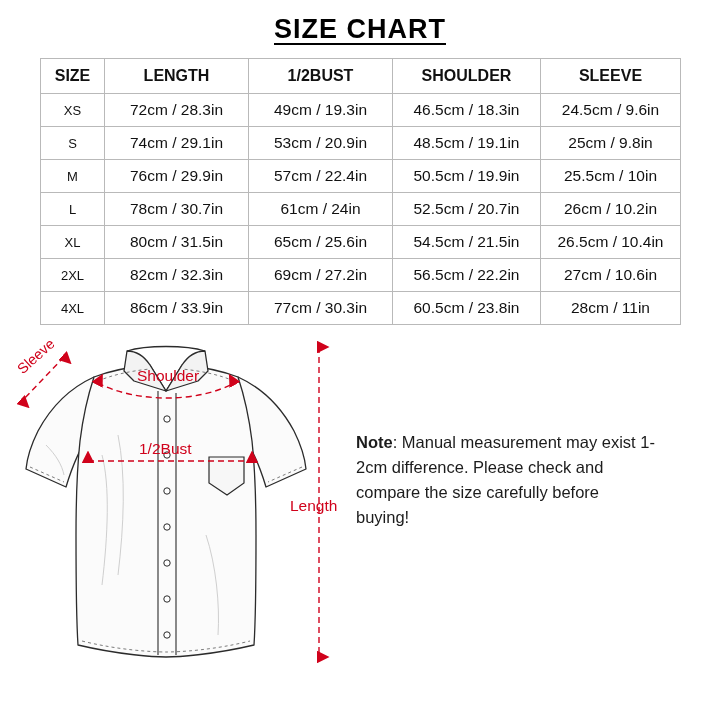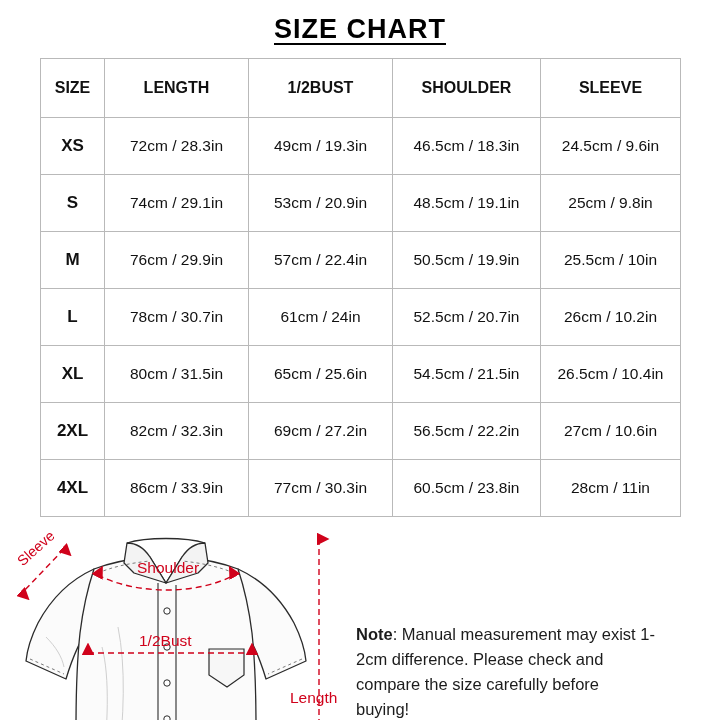--- a/index.html
+++ b/index.html
@@ -43,31 +43,31 @@
     border-collapse: collapse;
     table-layout: fixed;
   }
   table.size-chart th,
   table.size-chart td {
     border: 1px solid #b9b9b9;
     text-align: center;
     font-size: 15.5px;
     height: 32px;
     color: #111;
-    padding: 12px;
+    padding: 0;
     margin-top: 23px;
   }
   table.size-chart thead th {
     font-weight: bold;
     font-size: 16px;
     height: 34px;
   }
   table.size-chart tbody td.sz {
-    font-weight: bold;
-    font-size: 17px;
+    font-weight: normal;
+    font-size: 13px;
   }
   col.c0 { width: 64px; }
   col.c1 { width: 144px; }
   col.c2 { width: 144px; }
   col.c3 { width: 148px; }
   col.c4 { width: 140px; }
 
   
   .lower {
     position: relative;

